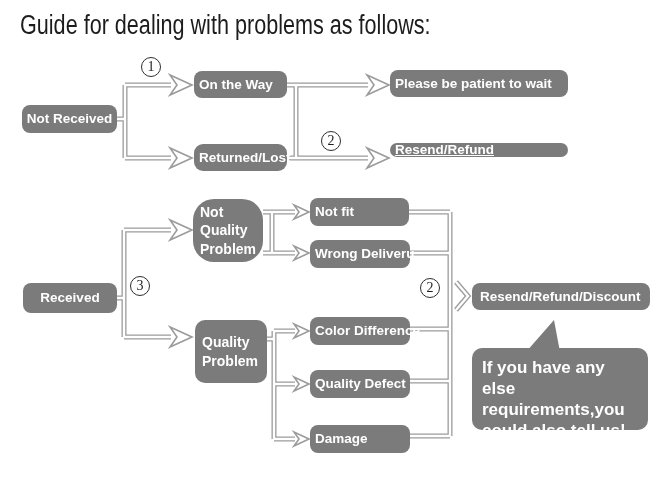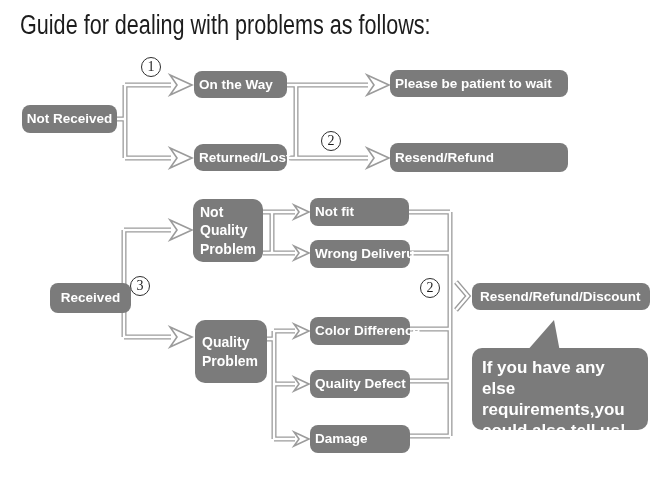--- a/index.html
+++ b/index.html
@@ -88,24 +88,24 @@
     <g>
       <polyline class="pout" points="456,282 468,296 456,310"></polyline>
       <polyline class="pin" points="456,282 468,296 456,310"></polyline>
     </g>
   </svg>
 
   <div class="node center" style="left:22px;top:105px;width:95px;height:28px;">Not Received</div>
   <div class="node" style="left:194px;top:71px;width:93px;height:27px;border-radius:8px;">On the Way</div>
   <div class="node" style="left:194px;top:144px;width:93px;height:27px;border-radius:9px;">Returned/Lost</div>
   <div class="node" style="left:390px;top:70px;width:178px;height:27px;">Please be patient to wait</div>
-  <div class="node" style="left:390px;top:143px;width:178px;height:29px;">Resend/Refund</div>
+  <div class="node" style="left:390px;top:143px;width:178px;height:14px;text-decoration:underline;">Resend/Refund</div>
 
-  <div class="node center" style="left:23px;top:283px;width:81px;height:30px;margin-left:27px;">Received</div>
-  <div class="node big" style="left:193px;top:199px;width:70px;height:63px;">Not Quality Problem</div>
+  <div class="node center" style="left:23px;top:283px;width:94px;height:30px;">Received</div>
+  <div class="node big" style="left:193px;top:199px;width:70px;height:63px;border-radius:21px;">Not Quality Problem</div>
   <div class="node big" style="left:195px;top:320px;width:72px;height:63px;">Quality Problem</div>
 
   <div class="node" style="left:310px;top:198px;width:99px;height:28px;">Not fit</div>
   <div class="node" style="left:310px;top:240px;width:100px;height:28px;">Wrong Deliveru</div>
   <div class="node" style="left:310px;top:317px;width:100px;height:28px;">Color Difference</div>
   <div class="node" style="left:310px;top:370px;width:100px;height:28px;">Quality Defect</div>
   <div class="node" style="left:310px;top:425px;width:100px;height:28px;">Damage</div>
 
   <div class="node" style="left:472px;top:283px;width:178px;height:27px;padding-left:8px;">Resend/Refund/Discount</div>
 

